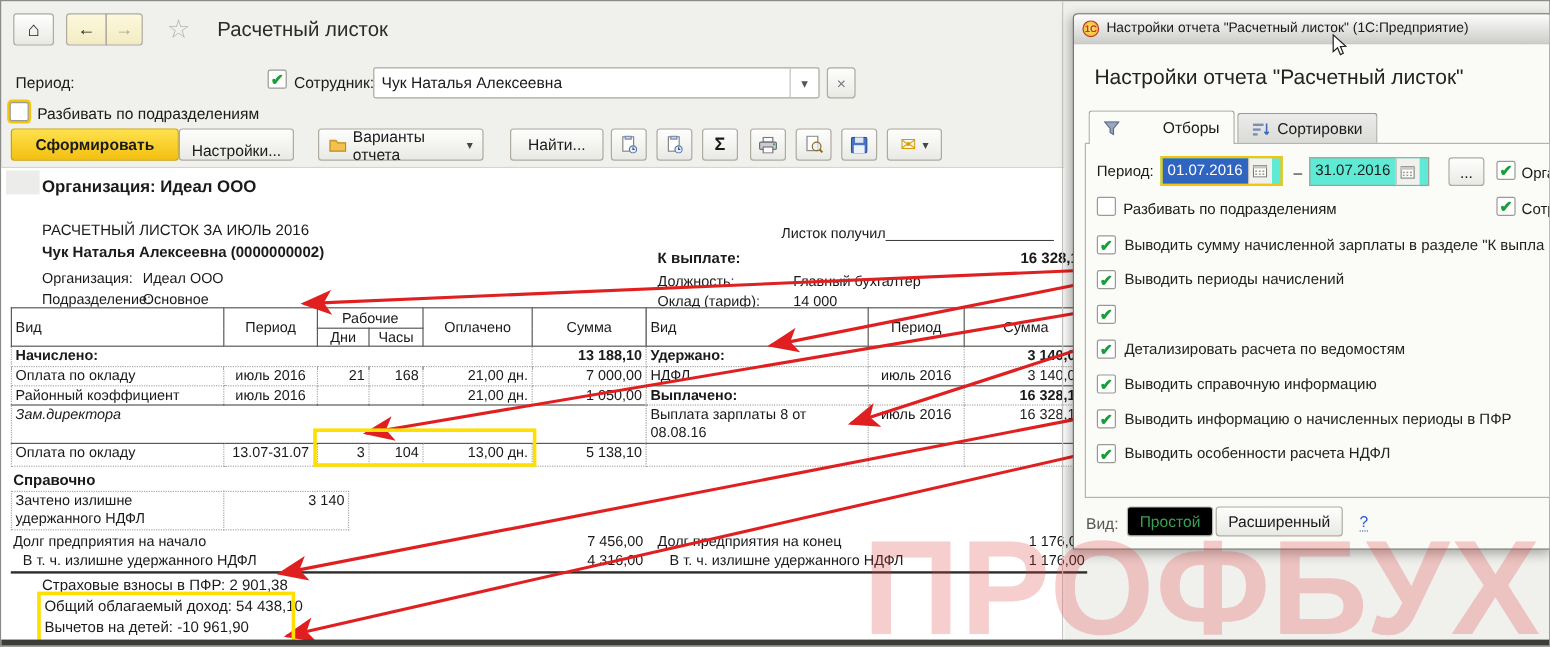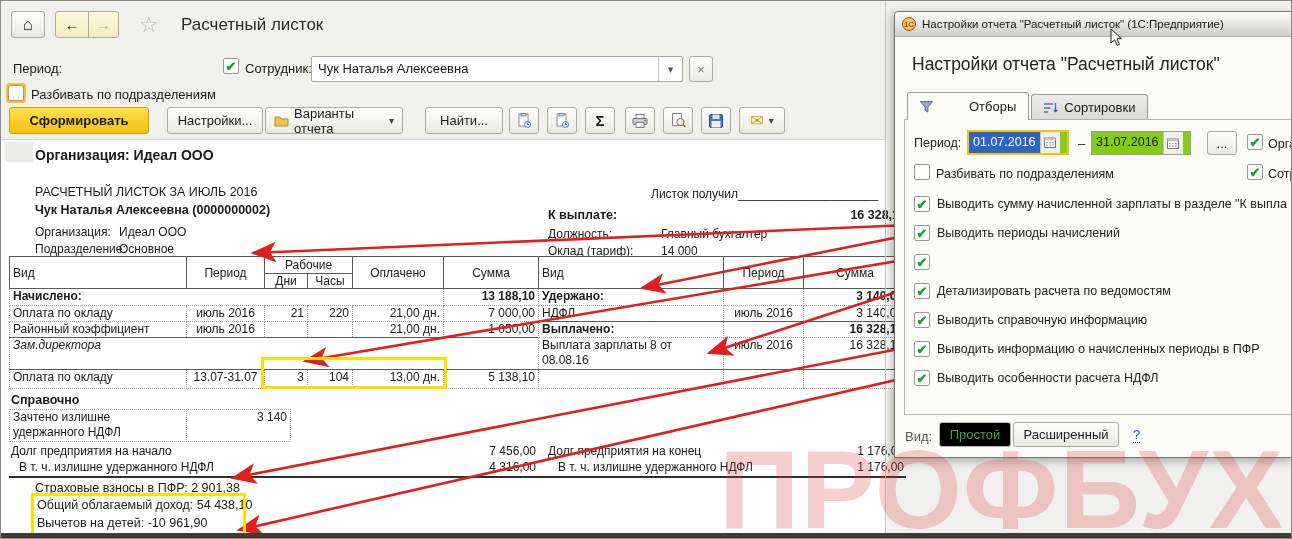--- a/index.html
+++ b/index.html
@@ -67,21 +67,21 @@
   }
   .tab {
     display: inline-flex; align-items: center; gap: 6px; height: 28px; padding: 0 12px;
     border: 1px solid #9a9a94; border-bottom: none; border-radius: 3px 3px 0 0;
     font-size: 13px;
   }
   .tab.active { background: #fbfbf8; position: relative; z-index: 2; gap: 36px; }
   .tab.inactive { background: linear-gradient(#ececе8, #d9d9d5); background: linear-gradient(#ececec,#d9d9d5); height: 26px; margin-top: 2px; }
   .dchk-row { display: flex; align-items: center; gap: 7px; position: absolute; left: 19px; }
   .dchk-row .txt { font-size: 12.5px; color: #222; white-space: nowrap; }
-  .datefield { display: flex; align-items: stretch; background: #84cc16; border: 1px solid #a0a09a; font-size: 12.5px; }
+  .datefield { display: flex; align-items: stretch; background: #5eead4; border: 1px solid #a0a09a; font-size: 12.5px; }
   .datefield .dv { padding: 3px 4px; white-space: nowrap; }
   .calbtn { width: 20px; border-left: 1px solid #c0c0ba; background: #f0f0ec; display: flex; align-items: center; justify-content: center; }
   .yellow-border { border: 2px solid #f5c40e !important; }
   .sel { background: #2f65c0; color: #fff; }
   .helplink { color: #2255cc; border-bottom: 1px dotted #2255cc; font-size: 13px; }
   .watermark {
     left: 718px; top: 424px; z-index: 30; pointer-events: none;
     font-size: 112px; font-weight: bold; letter-spacing: 1px;
     color: rgba(225, 60, 58, 0.25); white-space: nowrap;
   }
@@ -122,21 +122,21 @@
 </div>
 <div class="abs btn" style="left:688px;top:55px;width:24px;height:26px;">
   <span style="color:#777;font-size:13px;">×</span>
 </div>
 <span class="abs chk chk-focus" style="left:7px;top:84px;"></span>
 <span class="abs lbl" style="left:30px;top:86px;">Разбивать по подразделениям</span>
 
 <div class="abs btn btn-yellow" style="left:8px;top:106px;width:140px;height:27px;">
   <span>Сформировать</span>
 </div>
-<div class="abs btn" style="left:166px;top:106px;width:96px;height:27px;">
+<div class="abs btn" style="left:148px;top:106px;width:96px;height:27px;align-items:flex-end;">
   <span>Настройки...</span>
 </div>
 <div class="abs btn" style="left:264px;top:106px;width:138px;height:27px;">
   <span class="icon-svg">
     <svg width="15" height="12" viewBox="0 0 15 12">
         <path d="M1 2 h5 l1.5 2 H14 v7 H1 z" fill="#f2c14e" stroke="#b98c1e"></path>
         <path d="M1 2 h5 l1 1.4 H1 z" fill="#e0a93a"></path>
       </svg>
   </span>
   <span>Варианты отчета</span>
@@ -238,21 +238,21 @@
     <td>Часы</td>
   </tr>
   <tr style="height:17px">
     <td colspan="5" class="b solidtop">Начислено:</td>
     <td class="num b solidtop">13 188,10</td>
   </tr>
   <tr style="height:16px">
     <td>Оплата по окладу</td>
     <td class="ctr">июль 2016</td>
     <td class="num">21</td>
-    <td class="num">220</td>
+    <td class="num">168</td>
     <td class="num">21,00 дн.</td>
     <td class="num">7 000,00</td>
   </tr>
   <tr style="height:16px">
     <td>Районный коэффициент</td>
     <td class="ctr">июль 2016</td>
     <td></td>
         <td></td>
     <td class="num">21,00 дн.</td>
     <td class="num">1 050,00</td>

